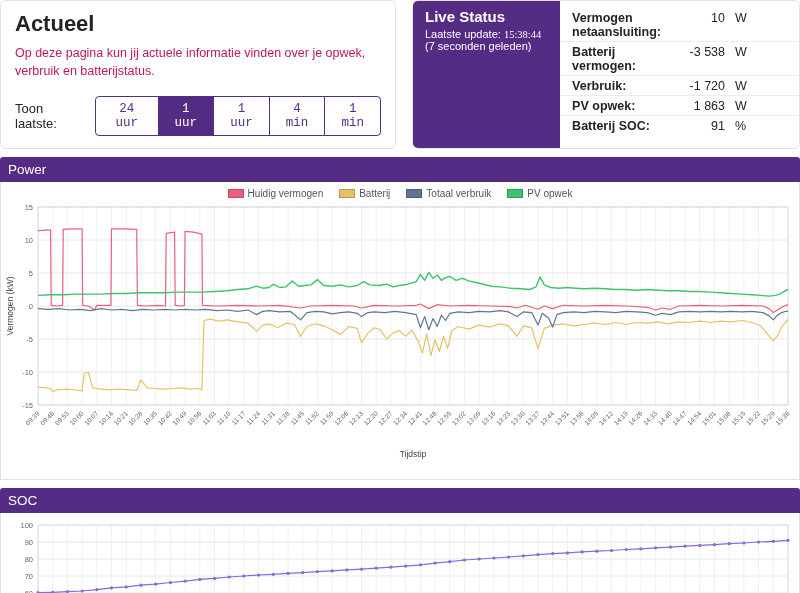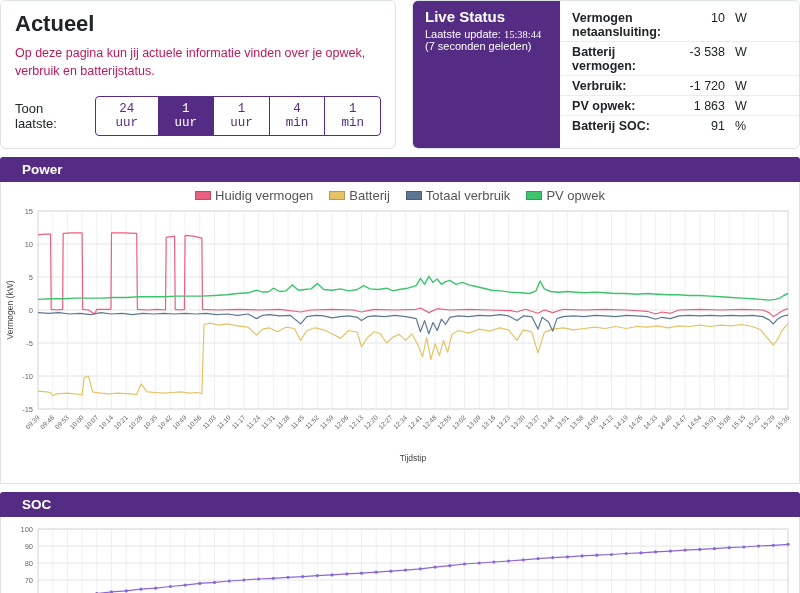--- a/index.html
+++ b/index.html
@@ -25,25 +25,25 @@
   .update-line{font-size:11px;margin-top:3px}
   .mono{font-family:Liberation Serif, serif;font-size:10.5px}
   .status-body{padding:7px 0 2px}
   .status-row{display:flex;align-items:baseline;font-size:12.5px;
     padding:2.5px 48px 2.5px 12px;border-bottom:1px solid #ececec}
   .status-row:last-child{border-bottom:none}
   .status-row .lbl{flex:1;font-weight:700}
   .status-row .val{width:64px;text-align:right}
   .status-row .unit{width:16px;margin-left:10px}
   .panel{margin-top:8px}
-  .panel-header{background:var(--purple);color:#fff;font-size:13.5px;font-weight:700;
-    padding:5px 22px;border-radius:3px 3px 0 0}
+  .panel-header{background:var(--purple);color:#fff;font-size:13.5px;font-weight:400;
+    padding:5px 8px;border-radius:3px 3px 0 0}
   .panel-body{border:1px solid #dee2e6;border-top:none;background:#fff;padding:4px 3px 2px}
   .legend{display:flex;justify-content:center;gap:16px;align-items:center;
-    font-size:13px;color:#555;margin:2px 0 0}
+    font-size:10px;color:#555;margin:2px 0 0}
   .legend-item{display:inline-flex;align-items:center;gap:4px;cursor:pointer}
   .swatch{display:inline-block;width:16px;height:9px;border:1px solid rgba(0,0,0,.2)}
   svg{display:block}
   svg text{font-family:"Liberation Sans",sans-serif}
   .tick{font-size:7.5px;fill:#666}
   .xtick{font-size:6.6px;fill:#666}
   .axis-title{font-size:8.5px;fill:#444}
 </style>
 </head>
 <body>

